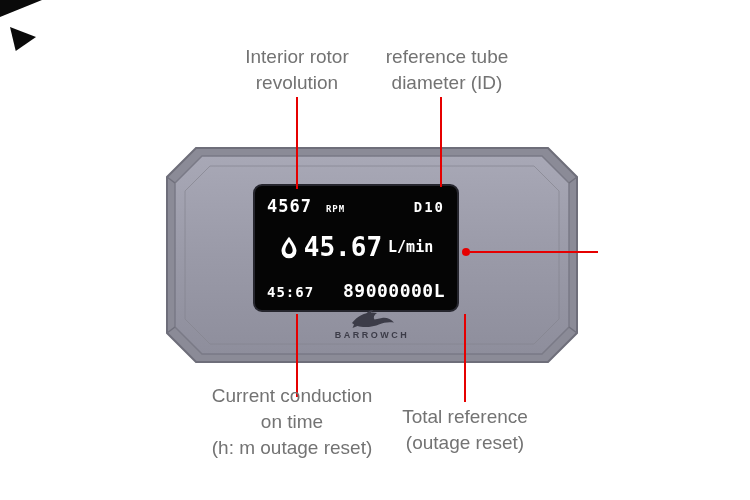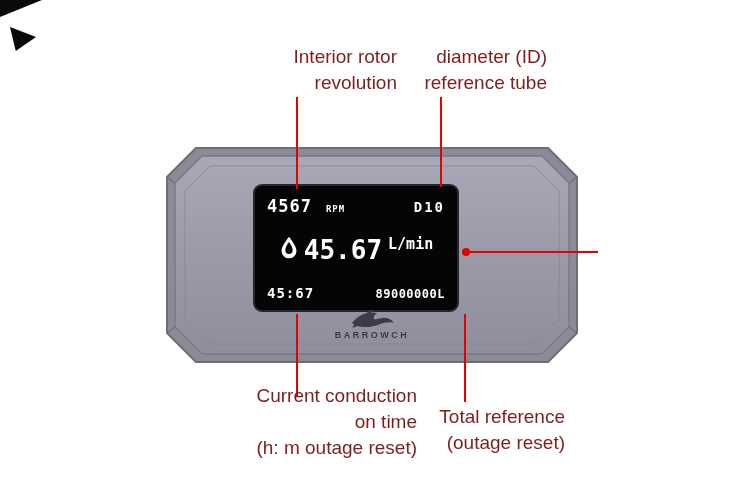--- a/index.html
+++ b/index.html
@@ -25,27 +25,27 @@
     background: #050505; border: 2px solid #26262e; border-radius: 9px;
     display: flex; flex-direction: column; justify-content: space-between;
     padding: 10px 12px 9px 12px;
     color: #ffffff; font-family: "DejaVu Sans Mono", monospace; font-weight: bold;
   }
   .scr-row { display: flex; align-items: baseline; }
   .scr-top { justify-content: space-between; }
   .rpm-val { font-size: 17px; letter-spacing: 1px; }
   .rpm-unit { font-size: 9px; margin-left: 2px; letter-spacing: 1px; padding-left: 12px; }
   .tube-d { font-size: 14px; letter-spacing: 2px; }
-  .scr-mid { align-items: flex-start; justify-content: center; gap: 5px; margin-top: -2px; }
+  .scr-mid { align-items: center; justify-content: center; gap: 5px; margin-top: -2px; }
   .drop-icon svg { display: block; }
   .flow-val { font-size: 26px; letter-spacing: 0px; }
   .flow-unit { font-size: 15px; margin-left: 1px; }
   .scr-bot { justify-content: space-between; }
   .time-val { font-size: 14px; letter-spacing: 1px; }
-  .total-val { font-size: 12px; letter-spacing: 0.5px; }
+  .total-val { font-size: 18px; letter-spacing: 0.5px; }
 
   
   .logo {
     position: absolute; left: 166px; top: 309px; width: 412px;
     display: flex; flex-direction: column; align-items: center;
     color: #3c3c48;
   }
   .logo-text {
     font-size: 9px; font-weight: bold; letter-spacing: 2.5px;
     color: #3c3c48; margin-top: 1px;
@@ -58,21 +58,21 @@
   .ln-instant    { left: 470px; top: 251px; width: 128px; height: 2px; }
   .ln-conduction { left: 296px; top: 314px; width: 2px; height: 83px; }
   .ln-total      { left: 464px; top: 314px; width: 2px; height: 88px; }
   .ann-dot {
     position: absolute; left: 462px; top: 248px; width: 8px; height: 8px;
     background: #e60000; border-radius: 50%;
   }
 
   
   .ann-label {
-    position: absolute; text-align: right; color: #7f1d1d;
+    position: absolute; text-align: center; color: #737373;
     font-size: 19px; line-height: 26px; font-weight: normal;
   }
   .lbl-rotor      { left: 197px; top: 44px;  width: 200px; }
   .lbl-tube       { left: 347px; top: 44px;  width: 200px; }
   .lbl-instant    { left: 586px; top: 231px; width: 160px; }
   .lbl-conduction { left: 167px; top: 383px; width: 250px; }
   .lbl-total      { left: 365px; top: 404px; width: 200px; }
 </style>
 </head>
 <body>
@@ -137,22 +137,22 @@
   <div class="ann-dot"></div>
   <div class="ann-line ln-conduction"></div>
   <div class="ann-line ln-total"></div>
 
   <div class="ann-label lbl-rotor">
     <div>Interior rotor</div>
     <div>revolution</div>
   </div>
 
   <div class="ann-label lbl-tube">
+    <div>reference tube</div>
     <div>diameter (ID)</div>
-    <div>reference tube</div>
   </div>
 
 
   <div class="ann-label lbl-conduction">
     <div>Current conduction</div>
     <div>on time</div>
     <div>(h: m outage reset)</div>
   </div>
 
   <div class="ann-label lbl-total">

